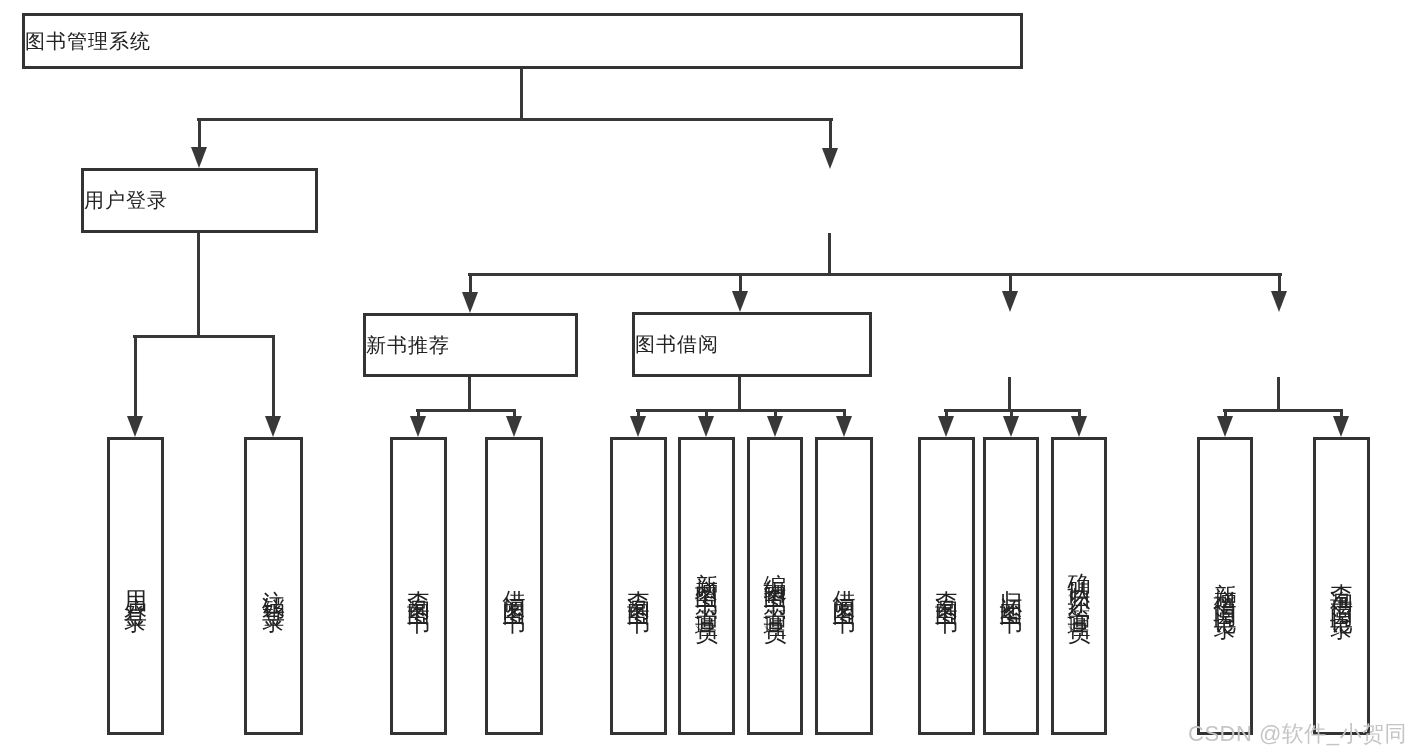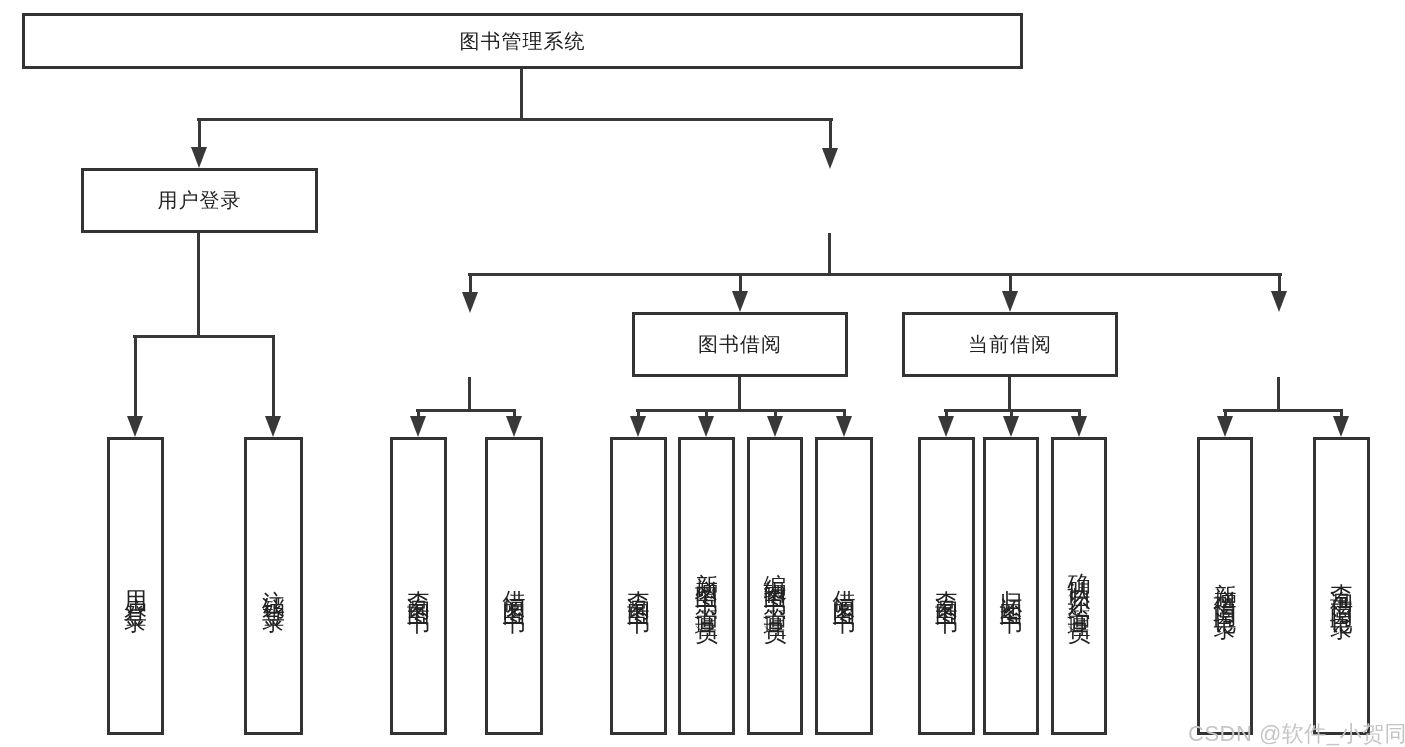--- a/index.html
+++ b/index.html
@@ -18,21 +18,20 @@
     height:747px;
     background:var(--bg);
     overflow:hidden;
   }
   .hbox{
     position:absolute;
     border:3px solid var(--border);
     background:var(--bg);
     display:flex;
     align-items:center;
-    justify-content:center;
     font-size:20px;
     color:var(--text);
     letter-spacing:1px;
     z-index:2;
   }
   .vbox{
     position:absolute;
     top:437px;
     height:298px;
     border:3px solid var(--border);
@@ -81,25 +80,25 @@
 <div class="canvas">
 
   <div class="hbox" style="left:22px;top:13px;width:1001px;height:56px">
     <span>图书管理系统</span>
   </div>
 
   <div class="hbox" style="left:81px;top:168px;width:237px;height:65px">
     <span>用户登录</span>
   </div>
 
-  <div class="hbox" style="left:632px;top:312px;width:216px;height:65px">
+  <div class="hbox" style="left:363px;top:313px;width:215px;height:64px">
+    <span>新书推荐</span>
+  </div>
+  <div class="hbox" style="left:632px;top:312px;width:240px;height:65px">
     <span>图书借阅</span>
-  </div>
-  <div class="hbox" style="left:902px;top:312px;width:216px;height:65px">
-    <span>当前借阅</span>
   </div>
 
   <div class="vbox" style="left:107px;width:57px">
     <span class="vtext">用户登录</span>
   </div>
   <div class="vbox" style="left:244px;width:59px">
     <span class="vtext">注销登录</span>
   </div>
   <div class="vbox" style="left:390px;width:57px">
     <span class="vtext">查询图书</span>

